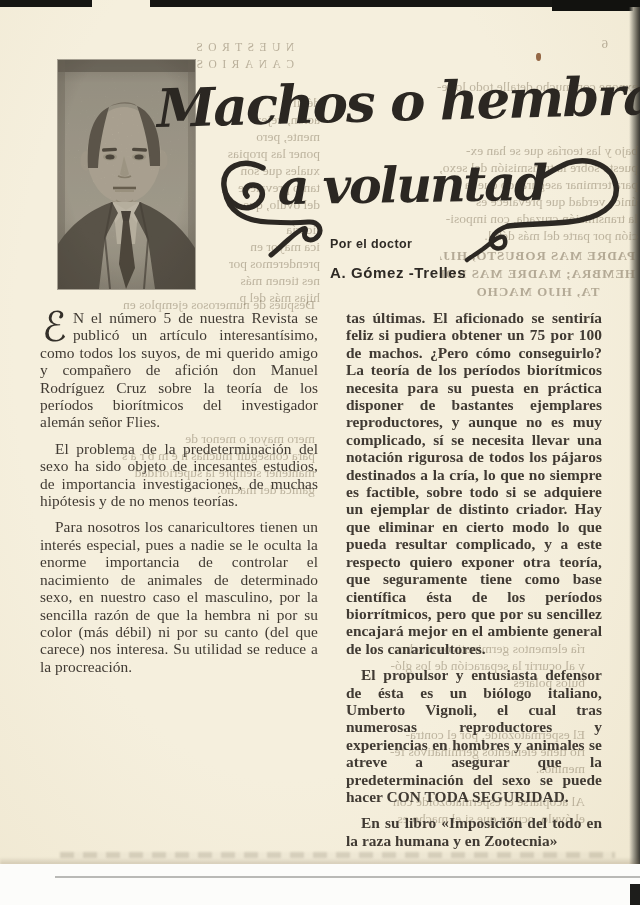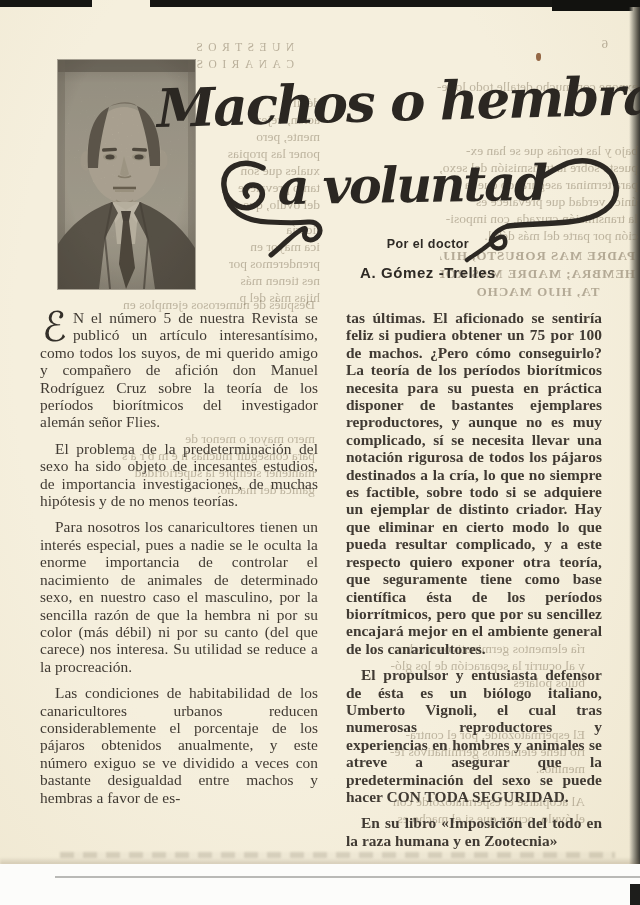--- a/index.html
+++ b/index.html
@@ -55,21 +55,21 @@
     font-family:"DejaVu Serif",serif;font-style:italic;font-weight:bold;
     font-size:53px;letter-spacing:-2px;color:#2b2722;white-space:nowrap;z-index:4;
   }
   #title2{
     position:absolute;left:412px;top:156px;transform:translateX(-50%) rotate(-1deg);
     font-family:"DejaVu Serif",serif;font-style:italic;font-weight:bold;
     font-size:49px;letter-spacing:-2px;color:#2b2722;white-space:nowrap;z-index:4;
   }
   #flourish{position:absolute;left:0;top:0;z-index:3;pointer-events:none;}
   #byline{
-    position:absolute;left:330px;top:237px;width:196px;text-align:center;z-index:4;
+    position:absolute;left:330px;top:237px;width:196px;text-align:left;z-index:4;
     font-family:"Liberation Sans",sans-serif;font-weight:bold;color:#2e2a25;
   }
   #byline-prefix{font-size:12.5px;letter-spacing:0.4px;}
   #byline-name{font-size:15px;letter-spacing:0.6px;margin-top:13px;}
   
   #photo{
     position:absolute;left:58px;top:60px;width:137px;height:229px;z-index:2;
     outline:1px solid rgba(70,65,55,0.45);
   }
   
@@ -227,21 +227,20 @@
   </svg>
   <div id="byline">
     <div id="byline-prefix">Por el doctor</div>
     <div id="byline-name">A. Gómez -Trelles</div>
   </div>
 
   <div class="col" id="col-left">
     <p><span id="drop-cap">ℰ</span><span>N el número 5 de nuestra Revista se publicó un artículo interesantísimo, como todos los suyos, de mi querido amigo y compañero de afición don Manuel Rodríguez Cruz sobre la teoría de los períodos biorítmicos del investigador alemán señor Flies.</span></p>
     <p class="indent">El problema de la predeterminación del sexo ha sido objeto de incesantes estudios, de importancia investigaciones, de muchas hipótesis y de no menos teorías.</p>
     <p class="indent">Para nosotros los canaricultores tienen un interés especial, pues a nadie se le oculta la enorme importancia de controlar el nacimiento de animales de determinado sexo, en nuestro caso el masculino, por la sencilla razón de que la hembra ni por su color (más débil) ni por su canto (del que carece) nos interesa. Su utilidad se reduce a la procreación.</p>
-    <p class="indent">Las condiciones de habitabilidad de los canaricultores urbanos reducen considerablemente el porcentaje de los pájaros obtenidos anualmente, y este número exiguo se ve dividido a veces con bastante desigualdad entre machos y hembras a favor de es-</p>
   </div>
   <div class="col" id="col-right">
     <p>tas últimas. El aficionado se sentiría feliz si pudiera obtener un 75 por 100 de machos. ¿Pero cómo conseguirlo? La teoría de los períodos biorítmicos necesita para su puesta en práctica disponer de bastantes ejemplares reproductores, y aunque no es muy complicado, sí se necesita llevar una notación rigurosa de todos los pájaros destinados a la cría, lo que no siempre es factible, sobre todo si se adquiere un ejemplar de distinto criador. Hay que eliminar en cierto modo lo que pueda resultar complicado, y a este respecto quiero exponer otra teoría, que seguramente tiene como base científica ésta de los períodos biorrítmicos, pero que por su sencillez encajará mejor en el ambiente general de los canaricultores.</p>
     <p class="indent">El propulsor y entusiasta defensor de ésta es un biólogo italiano, Umberto Vignoli, el cual tras numerosas reproductores y experiencias en hombres y animales se atreve a asegurar que la predeterminación del sexo se puede hacer CON TODA SEGURIDAD.</p>
     <p class="indent">En su libro «Imposición del todo en la raza humana y en Zootecnia»</p>
   </div>
 
   <div id="bottom-smudge"></div>
   <div id="paper-bottom-shadow"></div>
   <div id="bottom-white"></div>

